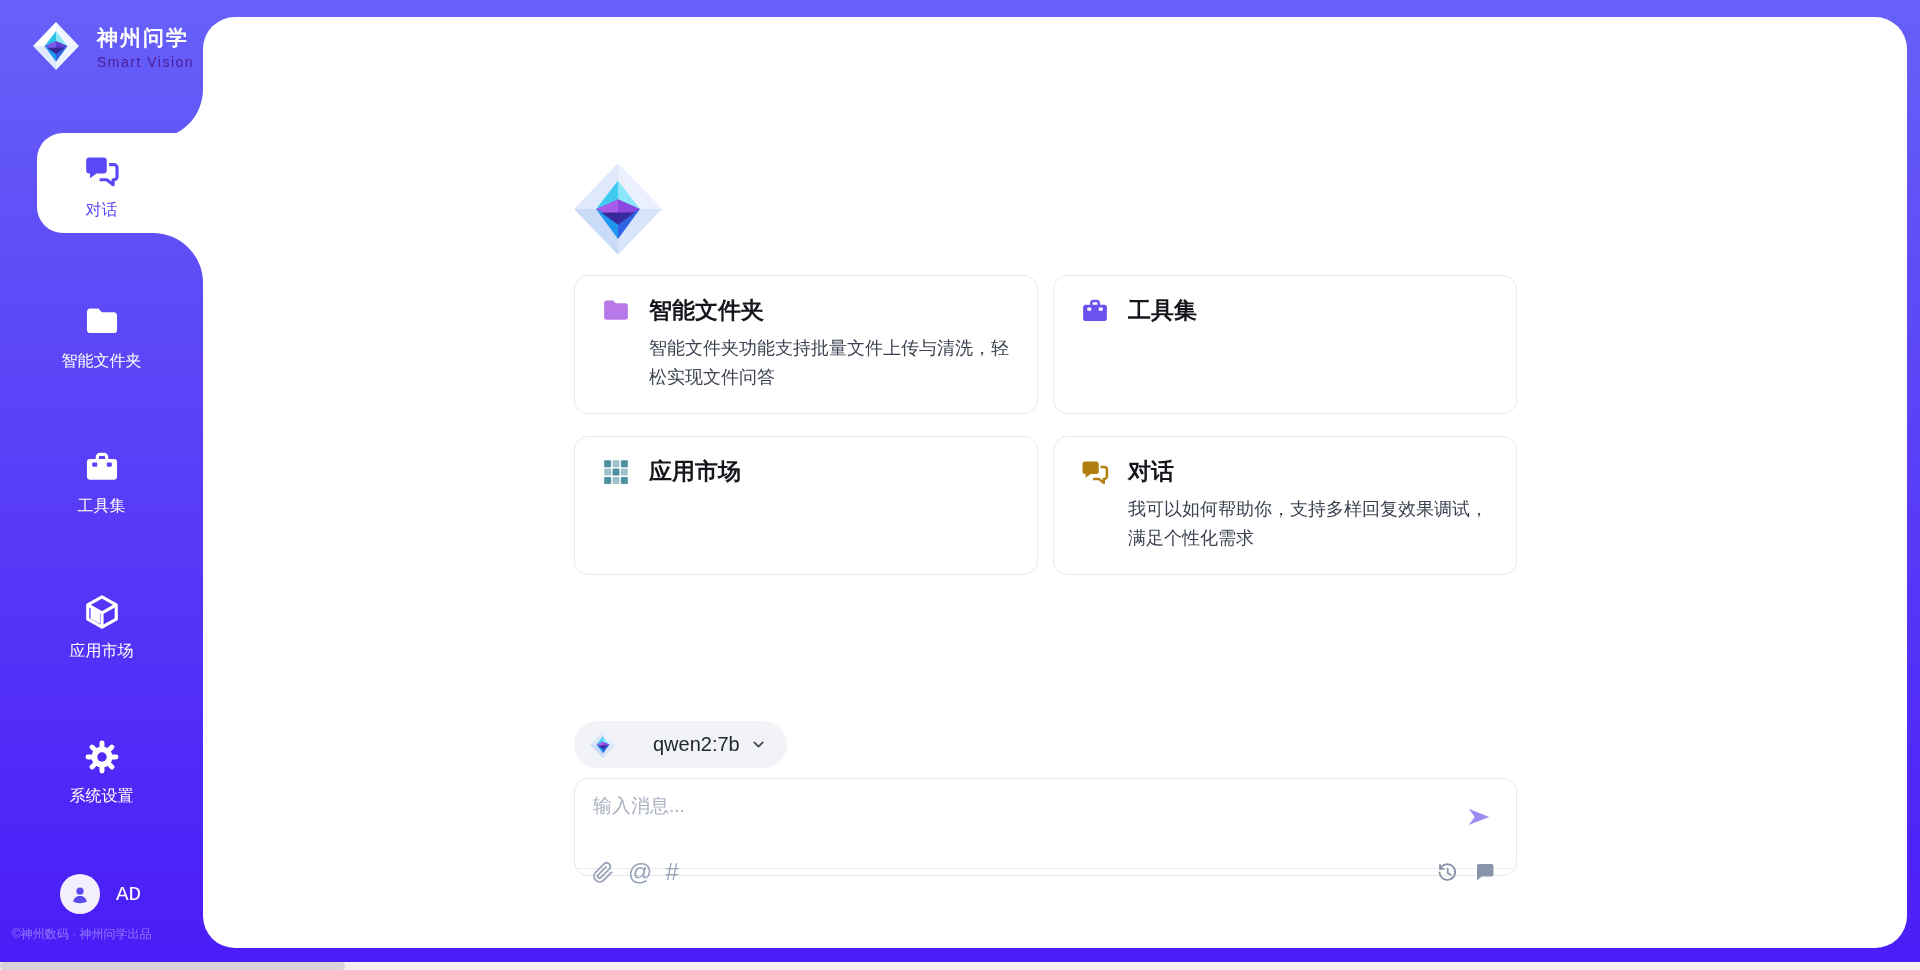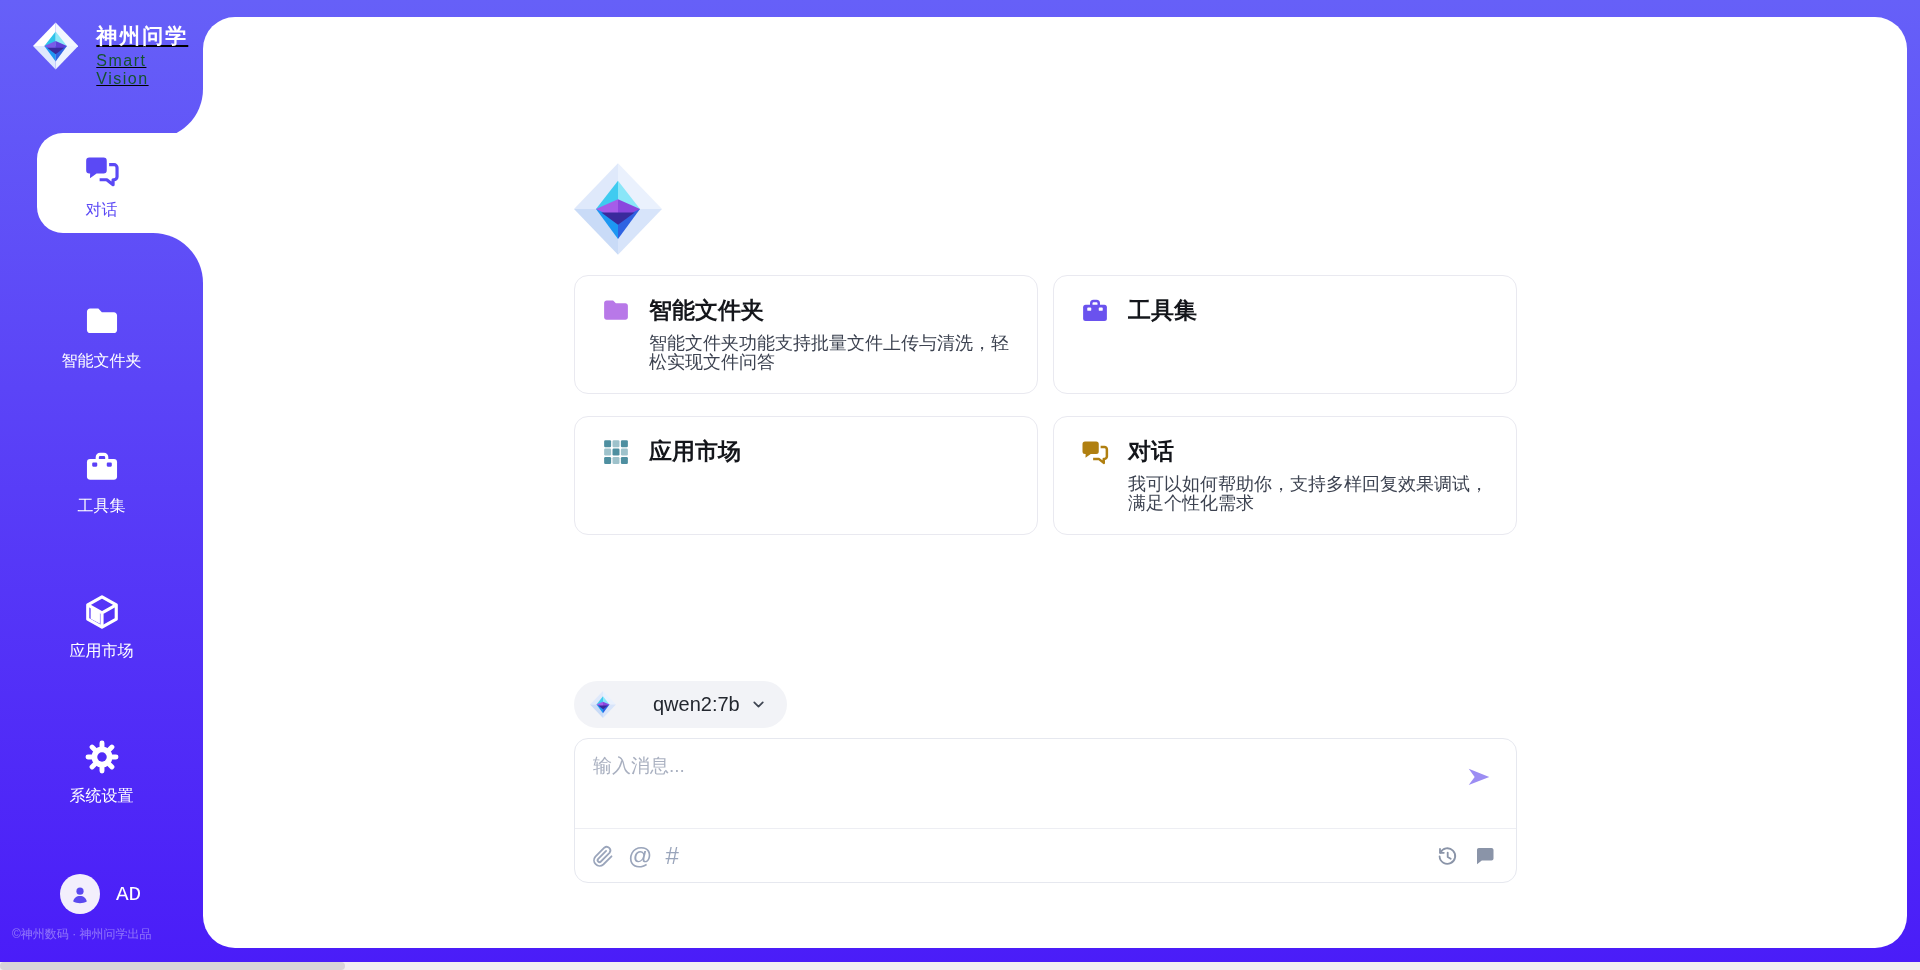--- a/index.html
+++ b/index.html
@@ -16,24 +16,24 @@
   .canvas {
     position:absolute; left:203px; top:17px; right:13px; bottom:22px;
     background:#ffffff; border-radius:32px;
   }
   
   .hscroll-track { position:absolute; left:0; right:0; bottom:0; height:8px; background:#f2eef1; }
   .hscroll-thumb { position:absolute; left:0; top:0; height:8px; width:345px; background:#d9d4d8; border-radius:4px; }
 
   
   .sidebar { position:absolute; left:0; top:0; width:203px; height:100%; }
-  .brand { position:absolute; left:33px; top:22px; display:flex; align-items:flex-start; gap:18px;text-decoration:underline; }
+  .brand { position:absolute; left:33px; top:22px; display:flex; align-items:flex-end; gap:18px; }
   .brand svg { width:46px; height:48px; }
   .brand-text .cn { color:#fff; font-size:21px; font-weight:700; letter-spacing:2px; }
-  .brand-text .en { color:#14532d; font-size:16px; letter-spacing:1.5px; margin-top:2px; }
+  .brand-text .en { color:#4c1d95; font-size:14px; letter-spacing:1.5px; margin-top:2px; }
 
   .nav-item { position:absolute; left:0; width:203px; text-align:center; color:#fff; cursor:pointer; z-index:3; }
   .nav-item svg { width:38px; height:38px; }
   .nav-item .nav-label { display:block; font-size:16px; margin-top:6px; }
   .nav-item.active { color:#5b49f5; }
   .nav-item.active .nav-label { color:#5b49f5; font-weight:500; }
 
   
   .tab-bg { position:absolute; left:37px; top:133px; width:166px; height:100px;
             background:#fff; border-radius:26px 0 0 26px; z-index:2; }
@@ -54,29 +54,29 @@
   .content { position:absolute; left:371px; top:0; width:943px; }
   .greeting { margin-top:146px; display:flex; align-items:center; gap:14px; }
   .greeting svg { width:88px; height:92px; }
   .greeting-title { font-size:28px; font-weight:700; color:#15171c; letter-spacing:.5px; }
 
   .cards { margin-top:20px; display:grid; grid-template-columns:464px 464px; column-gap:15px; row-gap:22px; }
   .card { background:#fff; border:1px solid #e9e9f0; border-radius:14px; padding:19px 26px 21px 26px; cursor:pointer; }
   .card-head { display:flex; align-items:center; gap:18px; }
   .card-head svg { width:30px; height:30px; flex:none; }
   .card-title { font-size:23px; font-weight:700; color:#14161b; }
-  .card-desc { margin:8px 0 0 48px; font-size:18px; line-height:19px; color:#3c4250; }
+  .card-desc { margin:8px 0 0 48px; font-size:18px; line-height:29px; color:#3c4250; }
 
   .model-pill { margin-top:146px; display:inline-flex; align-items:center; gap:10px;
                 height:47px; padding:0 20px 0 16px; border-radius:24px; background:#f2f3f7; cursor:pointer; }
   .model-pill .pill-logo { width:26px; height:27px; }
   .model-name { font-size:20px; color:#23272f;margin-left:27px; }
   .model-pill .chev { width:17px; height:17px; }
 
-  .composer { position:relative; margin-top:10px; width:943px; height:145px;
+  .composer { position:relative; margin-top:10px; width:943px; height:98px;
               background:#fff; border:1px solid #e6e8ef; border-radius:14px; }
   .composer-input { display:block; width:840px; margin:16px 0 0 18px; border:none; outline:none;
                     font-size:19px; color:#333; font-family:inherit; background:transparent; }
   .composer-input::placeholder { color:#a9b0c0; }
   .send-btn { position:absolute; right:24px; top:26px; width:26px; height:26px; background:none; border:none; cursor:pointer; padding:0; }
   .send-btn svg { width:26px; height:26px; }
   .composer-toolbar { position:absolute; left:0; right:0; top:89px; bottom:0; border-top:1px solid #edeef3;
                       display:flex; align-items:center; justify-content:space-between; padding:0 20px 0 16px; }
   .tool-group { display:flex; align-items:center; gap:13px; }
   .tool-group svg { width:24px; height:24px; display:block; }

